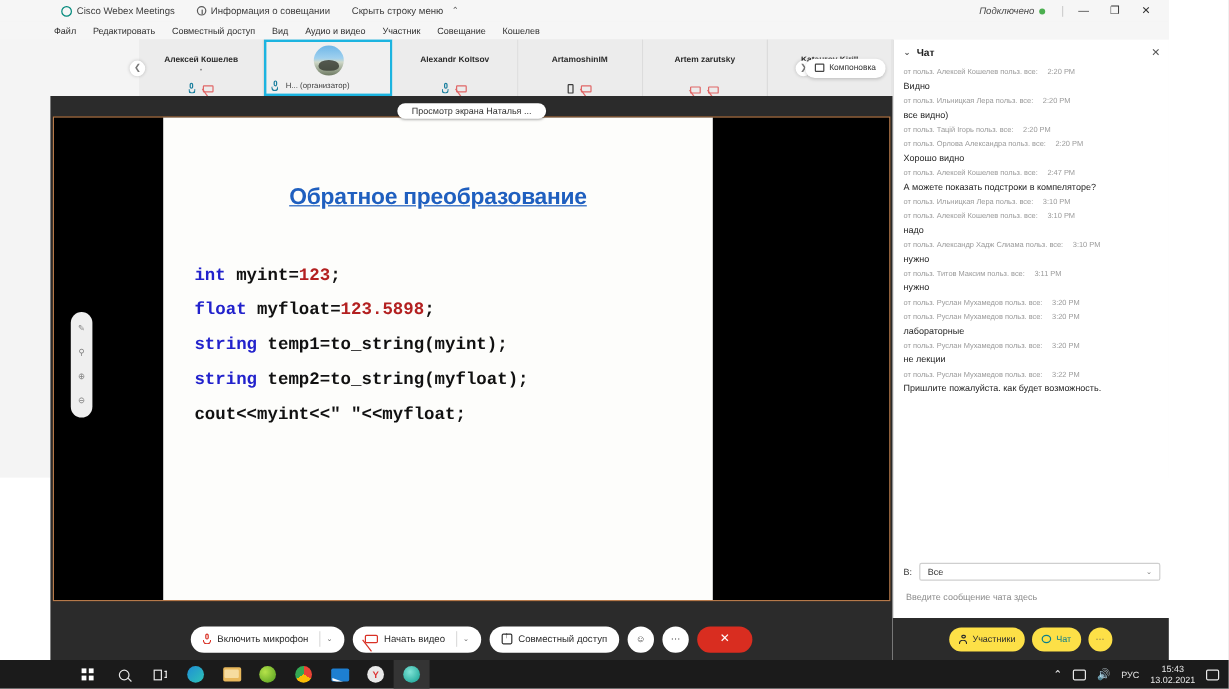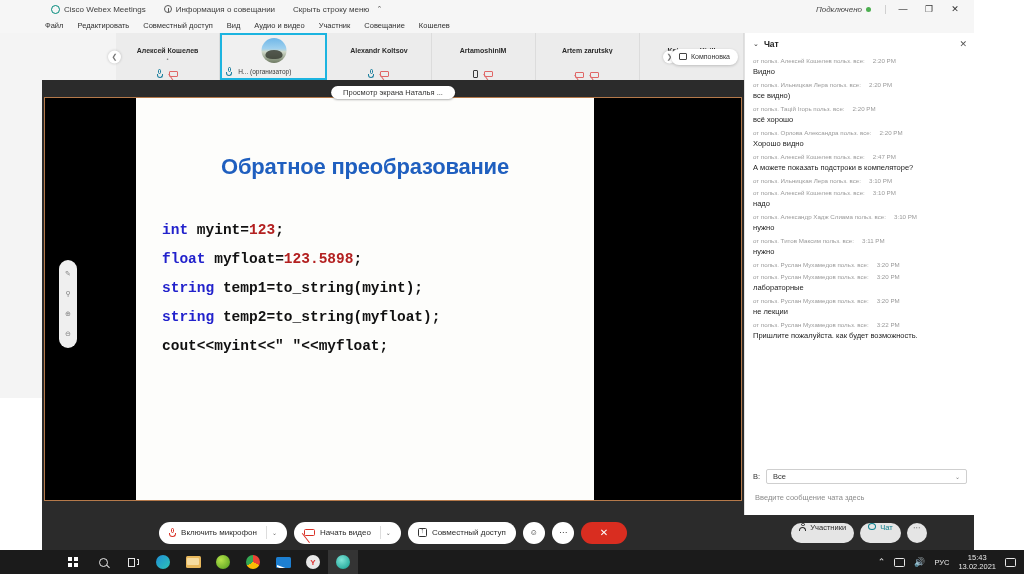--- a/index.html
+++ b/index.html
@@ -55,22 +55,22 @@
   .layout-pill{position:absolute;right:6px;top:50%;transform:translateY(-50%);height:16px;background:#fff;border-radius:9px;
      box-shadow:0 1px 3px rgba(0,0,0,.2);display:flex;align-items:center;gap:4px;padding:0 8px;font-size:7px;color:#333;white-space:nowrap;}
   .layout-ic{width:8px;height:7px;border:1px solid #444;box-sizing:border-box;border-radius:1px;}
 
   
   .stage{position:absolute;left:42px;top:80px;width:702px;height:435px;background:#2b2b2b;}
   .share-banner{position:absolute;left:50%;top:6px;transform:translateX(-50%);background:#fff;border-radius:10px;
      padding:2px 12px;font-size:7.5px;color:#333;white-space:nowrap;box-shadow:0 1px 2px rgba(0,0,0,.3);z-index:6;}
   .share-frame{position:absolute;left:2px;top:17px;width:698px;height:404px;border:1px solid #b5794a;box-sizing:border-box;background:#000;}
   .slide{position:absolute;left:91px;top:0;width:458px;height:402px;background:#fdfdfb;}
-  .slide-title{position:absolute;left:0;right:0;top:56px;text-align:center;font-size:22px;font-weight:bold;color:#1f5fbf;
-     font-family:"Liberation Sans",sans-serif;letter-spacing:-.2px;}
+  .slide-title{position:absolute;left:0;right:0;top:56px;text-align:center;font-size:19px;font-weight:bold;color:#1f5fbf;
+     text-decoration:underline;font-family:"Liberation Sans",sans-serif;letter-spacing:-.2px;}
   .code{position:absolute;left:26px;top:118px;font-family:"Liberation Mono","DejaVu Sans Mono",monospace;font-size:14.5px;
      line-height:29px;color:#111;white-space:pre;font-weight:bold;}
   .kw{color:#2222cc;}
   .num{color:#b32020;}
 
   
   .sharetools{position:absolute;left:17px;top:180px;width:18px;height:88px;background:#efefef;border-radius:9px;
      box-shadow:0 1px 3px rgba(0,0,0,.35);display:flex;flex-direction:column;align-items:center;justify-content:space-around;padding:4px 0;box-sizing:border-box;z-index:5;}
   .st-ic{width:9px;height:9px;opacity:.6;display:flex;align-items:center;justify-content:center;font-size:7px;color:#333;}
 
@@ -99,21 +99,21 @@
   .msg-meta{font-size:6.2px;color:#9a9a9a;white-space:nowrap;line-height:11px;}
   .msg-meta .ts{margin-left:8px;}
   .msg-text{font-size:7.5px;color:#1c1c1c;line-height:12px;white-space:nowrap;}
   .chat-foot{position:absolute;left:0;bottom:48px;width:230px;padding:0 8px;box-sizing:border-box;}
   .to-row{display:flex;align-items:center;gap:6px;}
   .to-label{font-size:7.5px;color:#333;}
   .to-select{flex:1;height:15px;border:1px solid #cfcfcf;border-radius:2px;background:#fff;display:flex;align-items:center;padding:0 6px;font-size:7.5px;color:#333;box-sizing:border-box;}
   .to-caret{margin-left:auto;font-size:6px;color:#777;}
   .chat-input{margin-top:9px;font-size:7.5px;color:#8c8c8c;padding-left:2px;}
   .panel-bar{position:absolute;left:744px;top:515px;width:230px;height:35px;background:#2b2b2b;display:flex;align-items:center;justify-content:center;gap:6px;}
-  .pbtn{height:20px;border-radius:10px;background:#e5e5e5;display:flex;align-items:flex-start;gap:4px;padding:0 8px;font-size:7.5px;color:#2b2b2b;white-space:nowrap;}
+  .pbtn{height:20px;border-radius:10px;background:#fde047;display:flex;align-items:center;gap:4px;padding:0 8px;font-size:7.5px;color:#2b2b2b;white-space:nowrap;}
   .pbtn.on{color:#0a7e8c;}
   .pbtn.round{width:20px;padding:0;justify-content:center;border-radius:50%;color:#555;}
   .person-ic{width:7px;height:8px;position:relative;}
   .person-ic::before{content:"";position:absolute;left:2px;top:0;width:3.5px;height:3.5px;border-radius:50%;border:1px solid #2b2b2b;box-sizing:border-box;}
   .person-ic::after{content:"";position:absolute;left:0;top:4px;width:7px;height:4.5px;border:1px solid #2b2b2b;border-bottom:none;border-radius:4px 4px 0 0;box-sizing:border-box;}
   .bubble-ic{width:8px;height:7px;border:1px solid #0a7e8c;border-radius:50%;box-sizing:border-box;}
 
   
   .taskbar{position:absolute;left:0;bottom:0;width:1024px;height:24px;background:#1b1b1b;display:flex;align-items:center;}
   .tb-icons{display:flex;align-items:center;height:24px;margin-left:58px;}
@@ -310,21 +310,20 @@
           <div class="msg">
             <div class="msg-meta"><span>от польз. Алексей Кошелев польз. все:</span><span class="ts">2:20 PM</span></div>
             <div class="msg-text">Видно</div>
           </div>
           <div class="msg">
             <div class="msg-meta"><span>от польз. Ильницкая Лера польз. все:</span><span class="ts">2:20 PM</span></div>
             <div class="msg-text">все видно)</div>
           </div>
           <div class="msg">
             <div class="msg-meta"><span>от польз. Тацій Ігорь польз. все:</span><span class="ts">2:20 PM</span></div>
-            <div class="msg-text">всё хорошо</div>
           </div>
           <div class="msg">
             <div class="msg-meta"><span>от польз. Орлова Александра польз. все:</span><span class="ts">2:20 PM</span></div>
             <div class="msg-text">Хорошо видно</div>
           </div>
           <div class="msg">
             <div class="msg-meta"><span>от польз. Алексей Кошелев польз. все:</span><span class="ts">2:47 PM</span></div>
             <div class="msg-text">А можете показать подстроки в компеляторе?</div>
           </div>
           <div class="msg">

